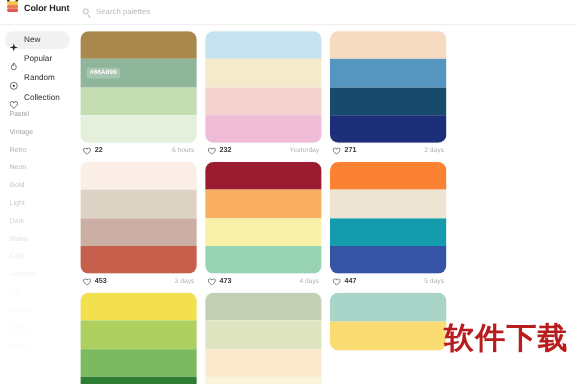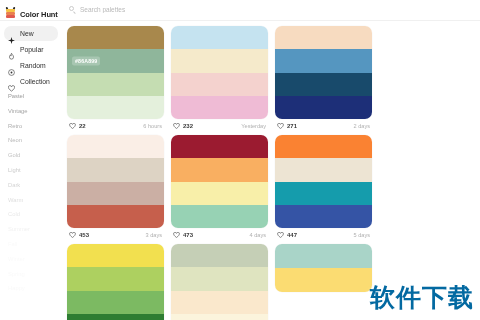--- a/index.html
+++ b/index.html
@@ -10,21 +10,21 @@
     font-family: "Liberation Sans", sans-serif;
   }
 
   #app { position: relative; width: 480px; height: 320px; background:#fff; }
 
   
   .header {
     position: absolute; top:0; left:0; width:480px; height:21px;
     background:#ffffff;
     border-bottom:1px solid #f0f0f0;
-    display:flex; align-items:flex-end;
+    display:flex; align-items:flex-start;
     z-index: 20;
   }
   .brand { display:flex; align-items:center; gap:4px; padding-left:5px; width:61px; }
   .logo-icon { width:11px; height:12px; position:relative; flex:0 0 auto; }
   .logo-icon .lrow { position:absolute; left:1px; width:9px; border-radius:1px; }
   .logo-icon .l1 { top:1px; height:3px; background:#f6c344; }
   .logo-icon .l2 { top:4px; height:3px; background:#e97f4e; }
   .logo-icon .l3 { top:7px; height:3px; background:#e05a4e; }
   .logo-icon .ear-l, .logo-icon .ear-r {
     position:absolute; top:-1px; width:2px; height:3px; background:#2b2b2b; border-radius:1px;
@@ -109,22 +109,22 @@
   .likes { display:flex; align-items:center; gap:3px; }
   .heart { width:7px; height:6px; display:block; }
   .like-count { font-size:6px; font-weight:bold; color:#3a3a3a; }
   .time { font-size:5.6px; color:#b0b0b0; white-space:nowrap; }
 
   
   .card.partial .swatches { height:48px; border-radius:7px; }
 
   
   .wm-main {
-    position:absolute; right:6px; bottom:6px;
-    font-size:25px; font-weight:bold; color:#0369a1;
+    position:absolute; right:6px; bottom:22px;
+    font-size:25px; font-weight:bold; color:#b91c1c;
     letter-spacing:1px;
     font-family:"DejaVu Sans", sans-serif;
     z-index:30; pointer-events:none;
     text-shadow:0 0 3px rgba(255,255,255,0.55);
   }
   .wm-sub {
     position:absolute; right:8px; bottom:4px;
     font-size:8.5px; color:rgba(90,110,150,0.55);
     font-family:"DejaVu Sans", sans-serif;
     letter-spacing:0.5px;

